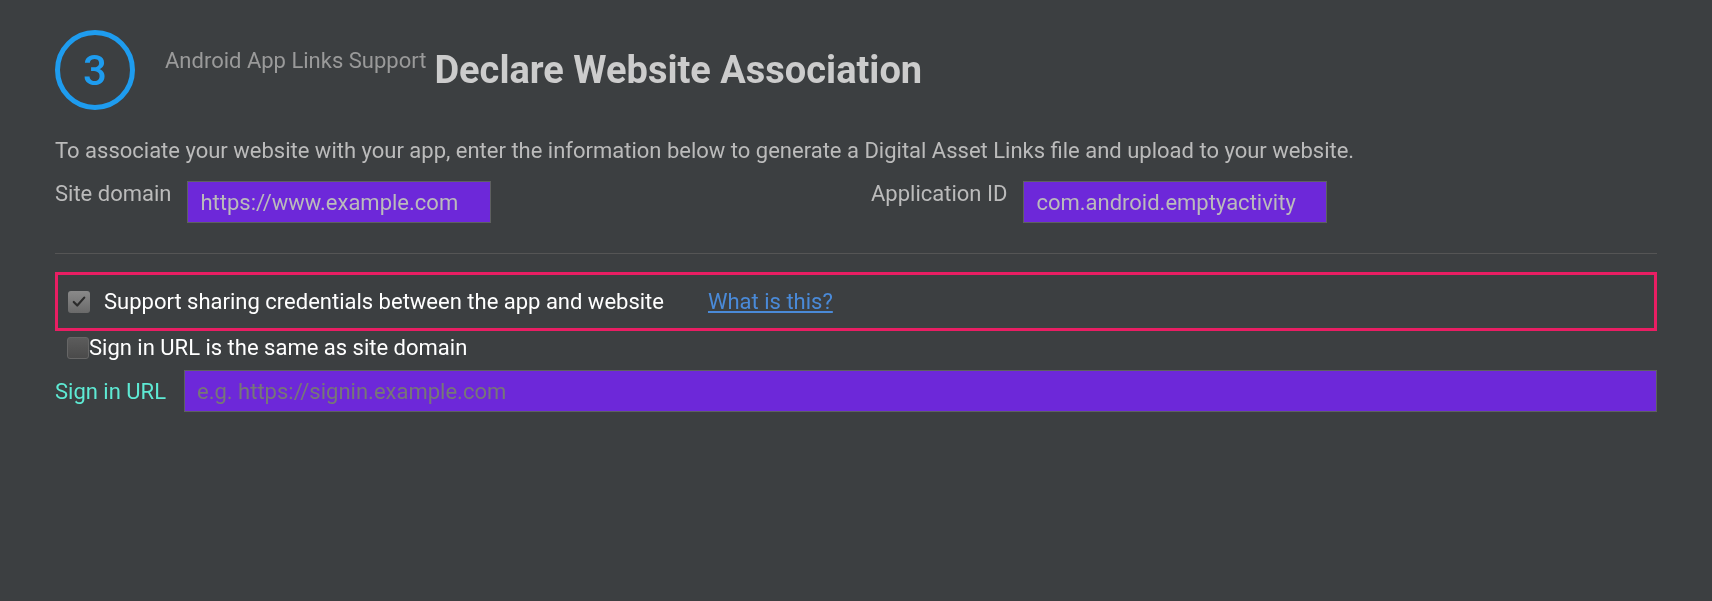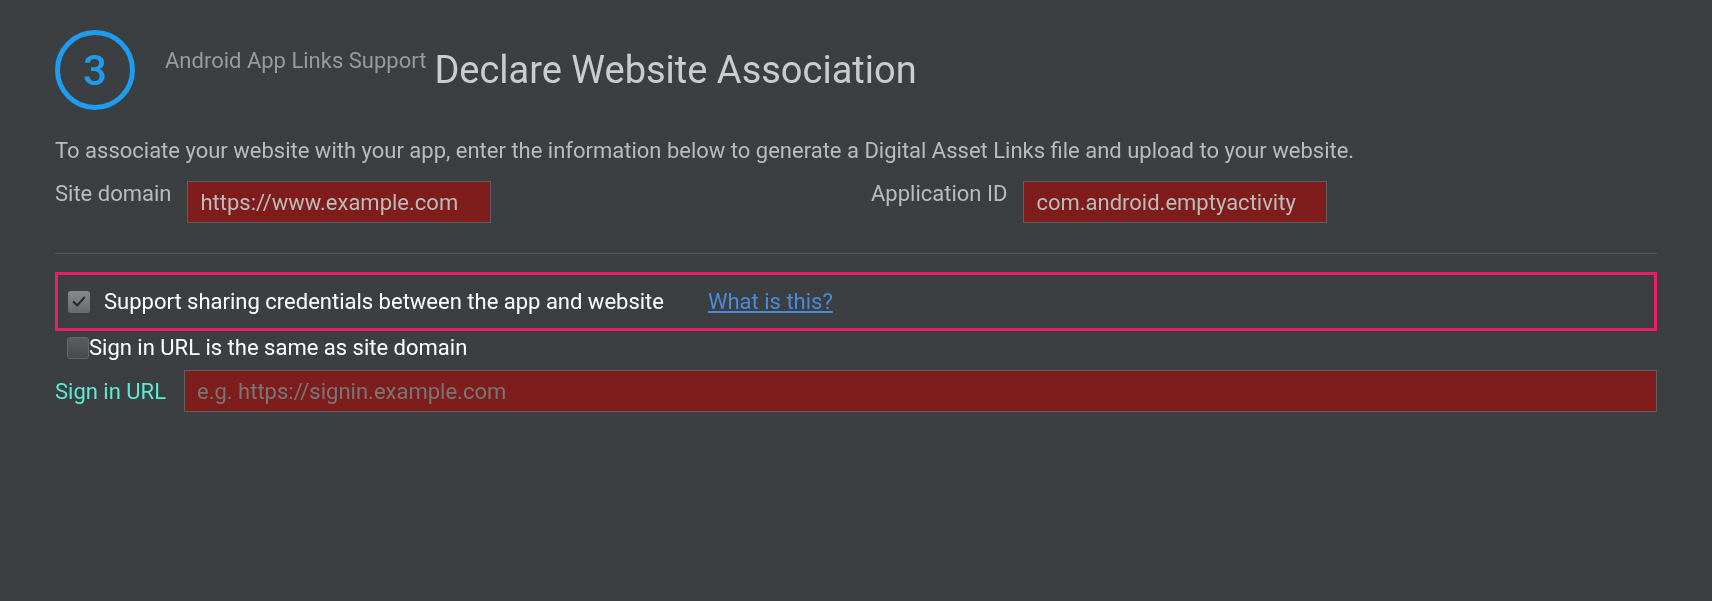--- a/index.html
+++ b/index.html
@@ -41,21 +41,21 @@
       flex-direction: row;
       gap: 8px;
     }
     .subtitle {
       color: #9a9a9a;
       font-size: 22px;
     }
     .title {
       color: #cccccc;
       font-size: 38px;
-      font-weight: 400;
+      font-weight: 700;
     }
     .description {
       color: #bbbbbb;
       font-size: 22px;
       margin-bottom: 18px;
     }
     .fields-row {
       display: flex;
       gap: 30px;
       margin-bottom: 30px;
@@ -64,21 +64,21 @@
       flex: 1;
       display: flex;
       flex-direction: row;
       gap: 16px;
     }
     .field-label {
       color: #bbbbbb;
       font-size: 22px;
     }
     .text-input {
-      background-color: #7f1d1d;
+      background-color: #6d28d9;
       border: 1px solid #5e6060;
       color: #bbbbbb;
       font-size: 22px;
       padding: 8px 12px;
       height: 42px;
       outline: none;
       font-family: inherit;
     }
     .text-input::placeholder {
       color: #777777;

